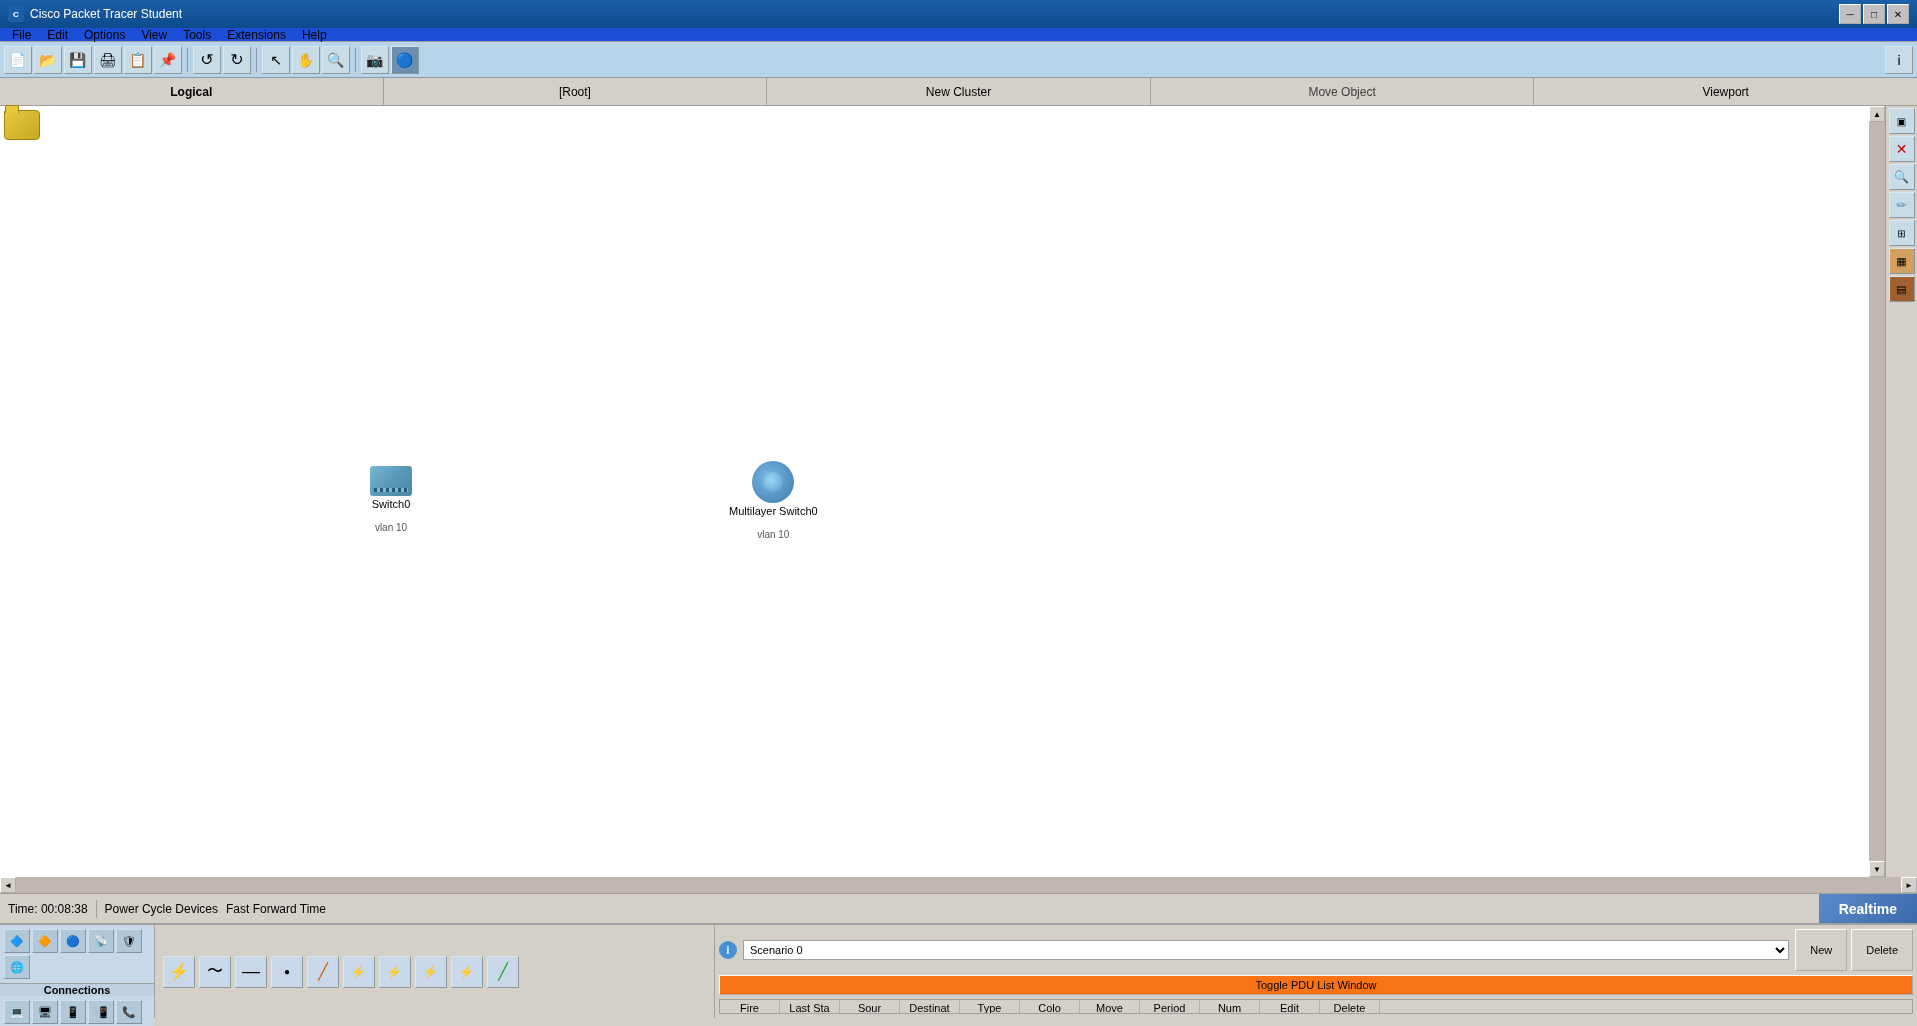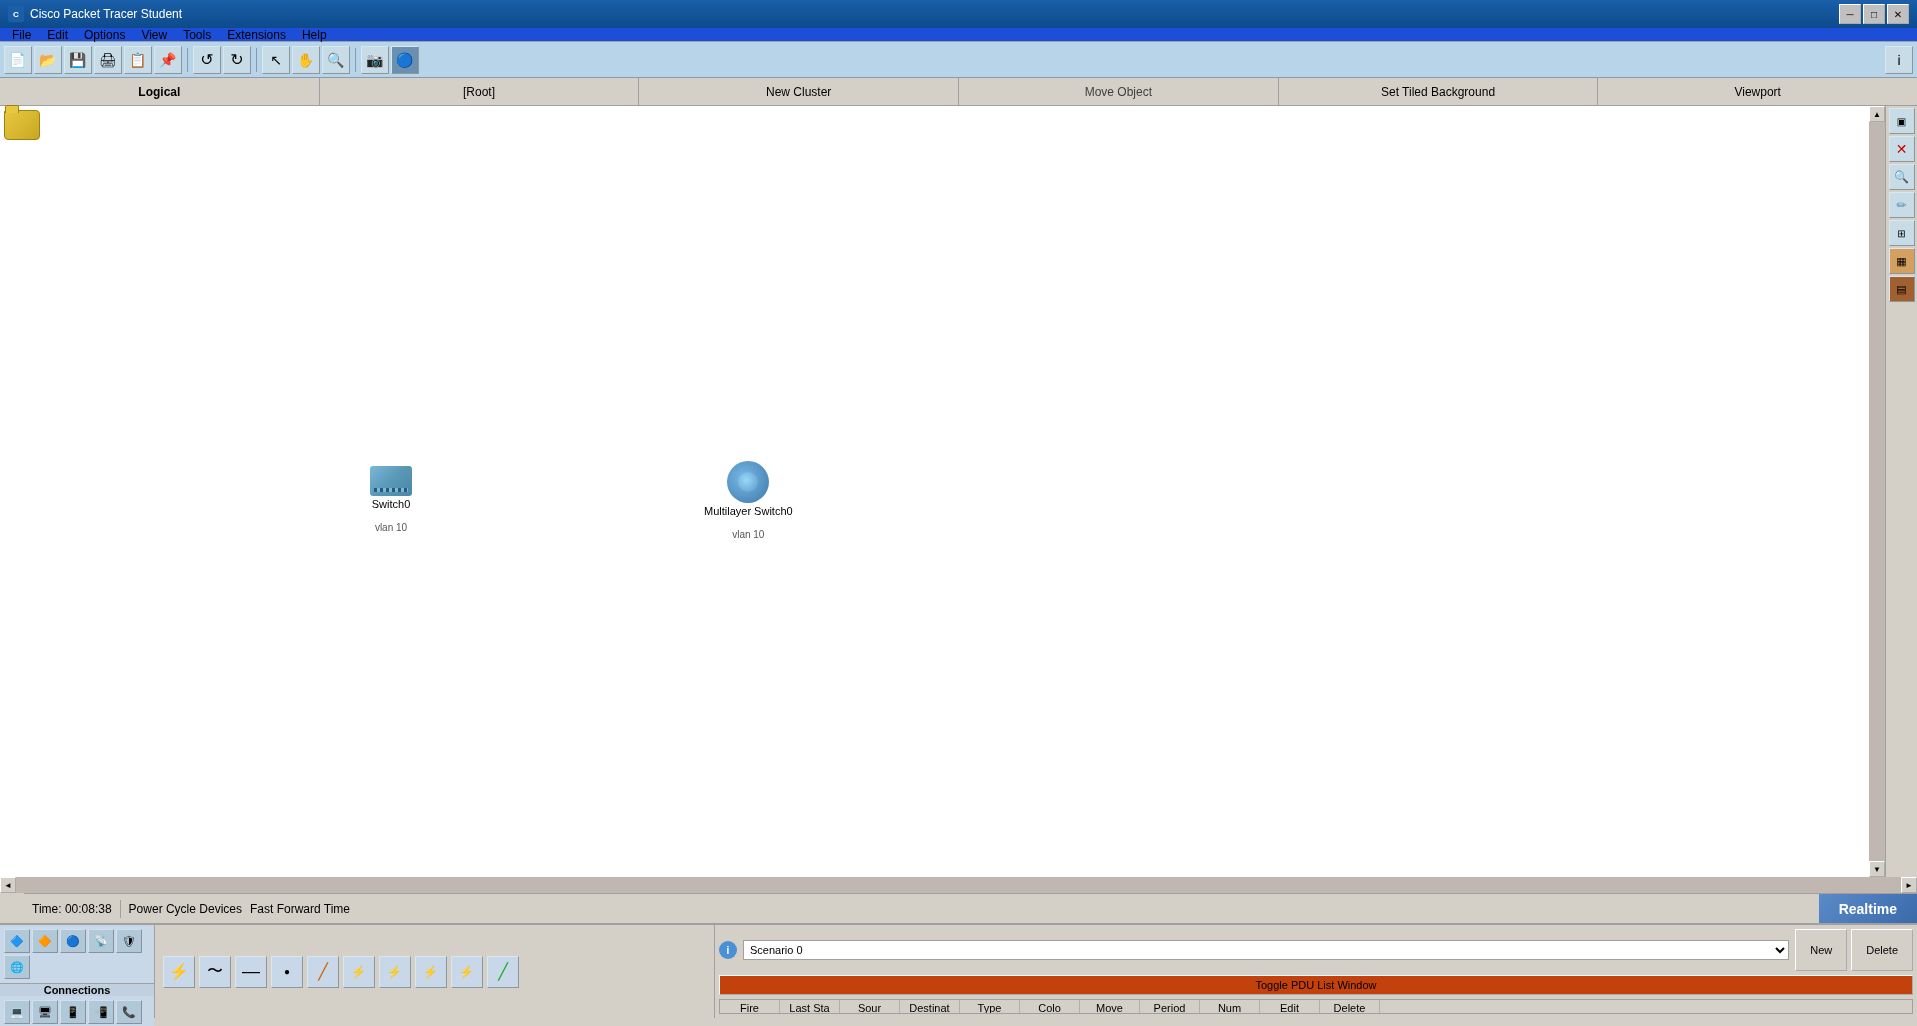--- a/index.html
+++ b/index.html
@@ -282,21 +282,21 @@
     }
     .scenario-btn {
       padding: 14px 14px;
       background: #d4d0c8;
       border: 1px outset #fff;
       font-size: 11px;
       cursor: pointer;
     }
     #pdu-toggle-btn {
       padding: 3px 8px;
-      background: #c2410c;
+      background: #f97316;
       border: 1px outset #fff;
       font-size: 11px;
       cursor: pointer;
       width: 100%;
     }
 
     
     #pdu-table {
       flex: 1;
       background: white;
@@ -390,41 +390,40 @@
   <div class="toolbar-btn">📷</div>
   <div class="toolbar-btn" style="background:#6a8faf;">🔵</div>
   <div class="toolbar-btn toolbar-right" style="margin-left:auto;">ℹ</div>
 </div>
 
 <div id="topnav">
   <div class="topnav-item active">Logical</div>
   <div class="topnav-item">[Root]</div>
   <div class="topnav-item">New Cluster</div>
   <div class="topnav-item yellow">Move Object</div>
-  <div class="topnav-item">Set Tiled Background</div>
   <div class="topnav-item">Viewport</div>
 </div>
 
 <div id="main-container" style="display:flex; height: calc(1026px - 28px - 22px - 36px - 28px - 16px - 30px - 95px); position:relative;">
 
   <div style="position:absolute; top:0; left:0; z-index:10; padding:4px;">
     <div style="width:36px;height:30px;background:linear-gradient(135deg,#e8c840,#c8a820);border-radius:2px 4px 4px 4px;position:relative;border:1px solid #a08010;">
       <div style="position:absolute;top:-6px;left:0;width:14px;height:8px;background:#e8c840;border-radius:2px 2px 0 0;border:1px solid #a08010;border-bottom:none;"></div>
     </div>
   </div>
 
   <div id="canvas" style="flex:1; background:white; position:relative; overflow:hidden;">
 
     <div class="network-device" style="left: 370px; top: 360px;">
       <div class="switch-icon"></div>
       <div class="device-label">Switch0</div>
       <div class="device-vlan">vlan 10</div>
     </div>
 
-    <div class="network-device" style="left: 704px; top: 355px;">
+    <div class="network-device" style="left: 729px; top: 355px;">
       <div class="mlswitch-icon">
         <div class="mlswitch-inner"></div>
       </div>
       <div class="device-label">Multilayer Switch0</div>
       <div class="device-vlan">vlan 10</div>
     </div>
   </div>
 
   <div id="vscroll">
     <div class="scroll-btn">▲</div>
@@ -442,21 +441,21 @@
     <div class="right-btn" style="font-size:11px; background:#a06030;">▤</div>
   </div>
 </div>
 
 <div id="hscroll-canvas" style="height:16px; background:#d4d0c8; display:flex; align-items:center;">
   <div class="scroll-btn-h">◄</div>
   <div class="scroll-track-h"></div>
   <div class="scroll-btn-h">►</div>
 </div>
 
-<div id="statusbar" style="position:relative;margin-left:24px;">
+<div id="statusbar" style="position:relative;">
   <span>Time: 00:08:38</span>
   <div class="status-sep"></div>
   <span style="cursor:pointer;">Power Cycle Devices</span>
   <span style="cursor:pointer;">Fast Forward Time</span>
   <div id="realtime-badge" style="position:absolute; right:0; top:0; bottom:0; background:linear-gradient(135deg,#5a8ac8,#3a6aaa); color:white; padding:0 20px; display:flex; align-items:center; font-size:14px; font-weight:bold;">Realtime</div>
 </div>
 
 <div id="bottom-area">
 
   <div id="device-panel">

